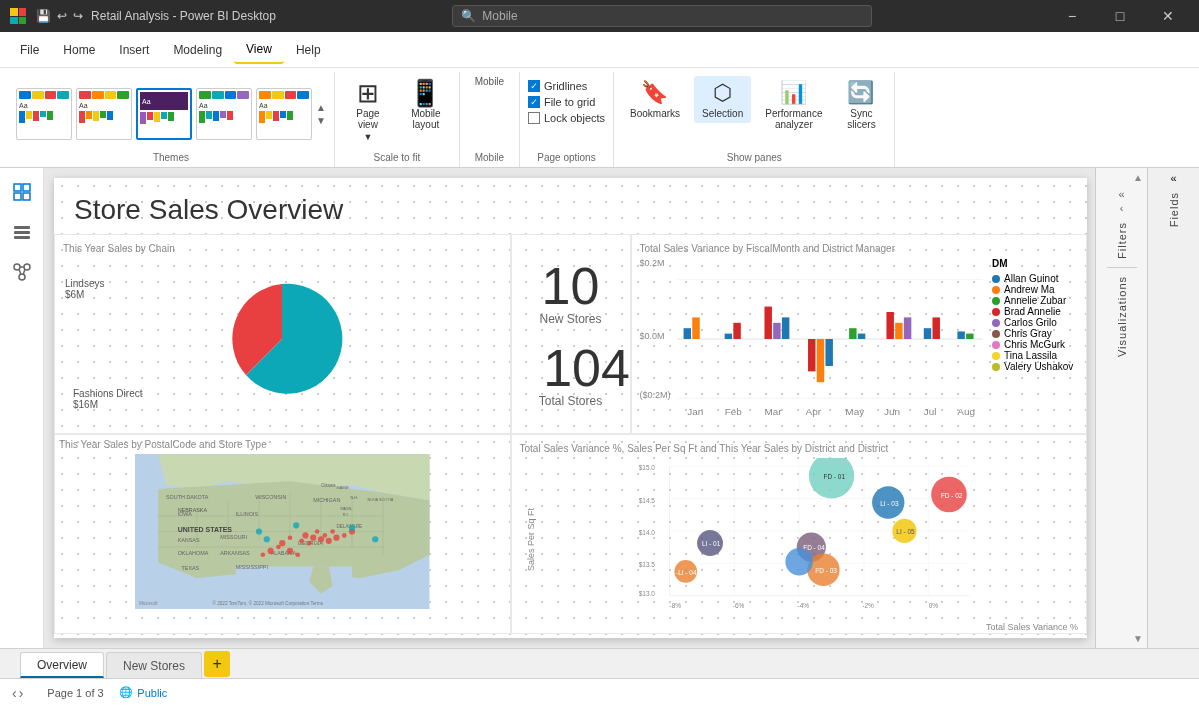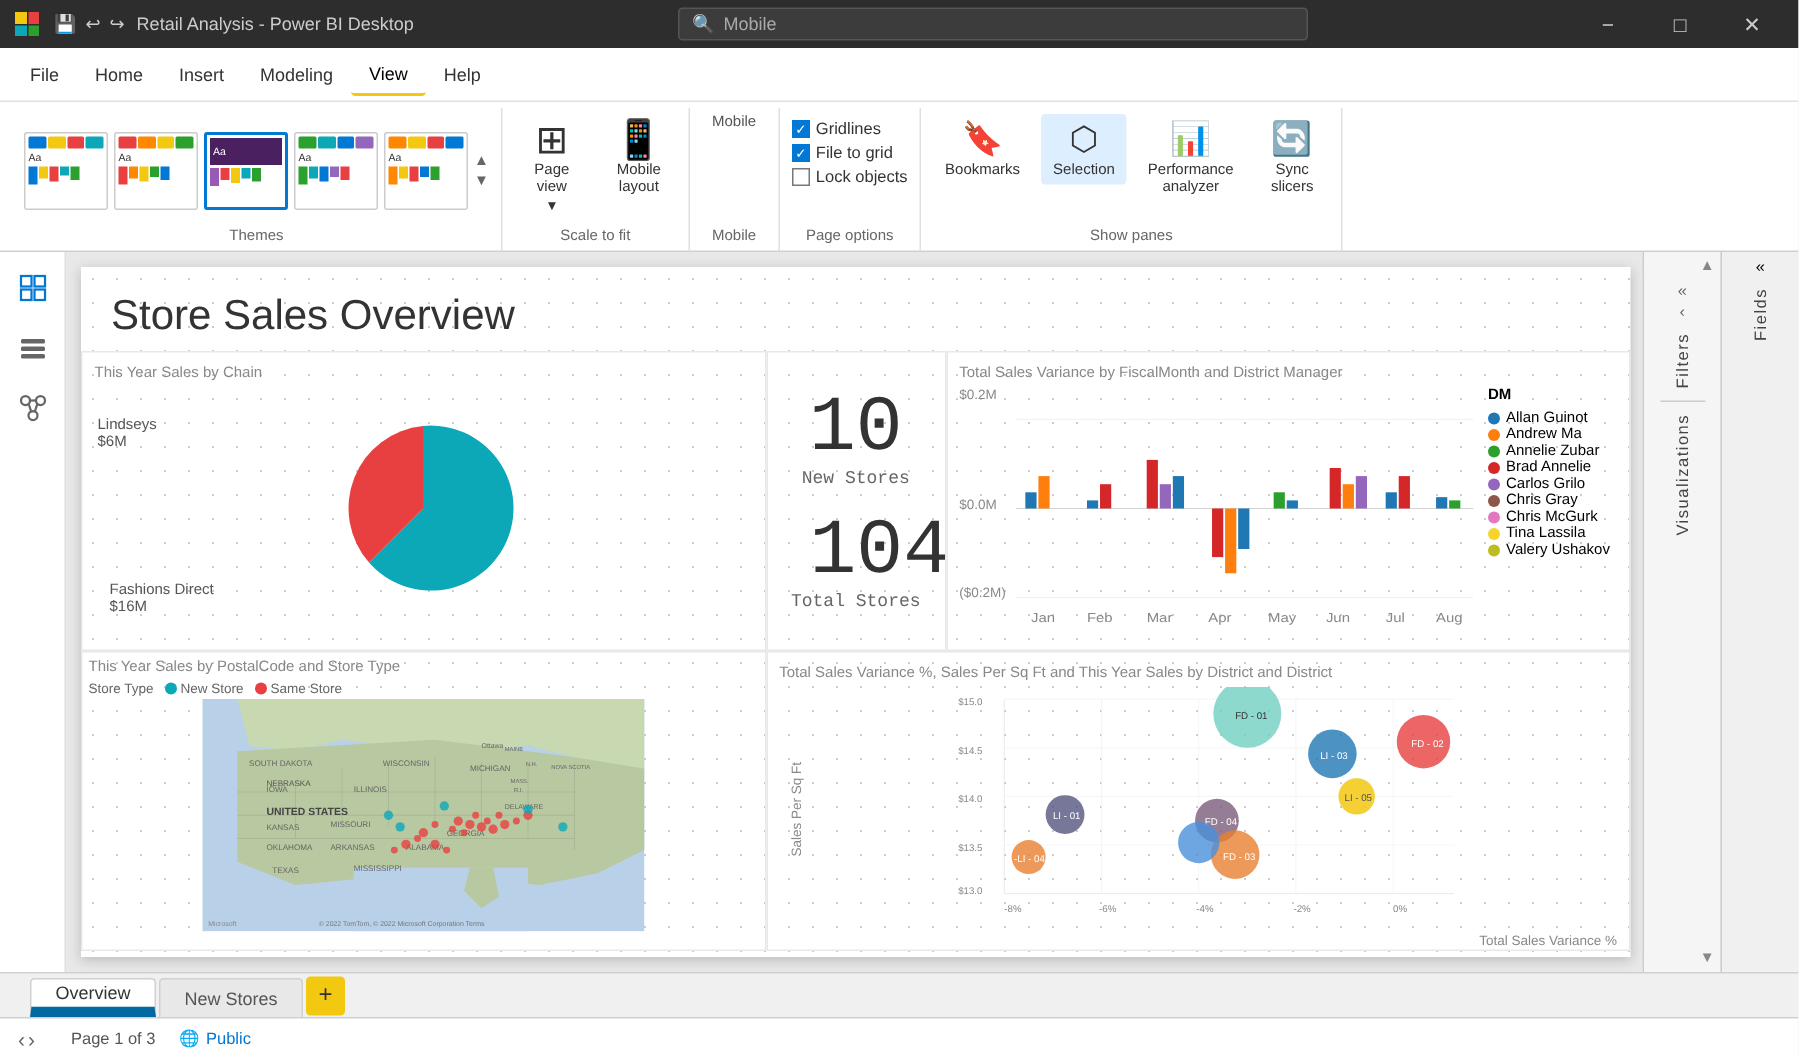--- a/index.html
+++ b/index.html
@@ -206,21 +206,21 @@
       cursor: pointer;
       border: 1px solid #d0d0d0;
       border-bottom: none;
       border-radius: 3px 3px 0 0;
       background: #e8e8e8;
       color: #555;
     }
     .tab.active {
       background: #fff;
       color: #333;
-      border-bottom: 7px solid #0369a1;
+      border-bottom: 2px solid #0369a1;
       font-weight: 500;
     }
     .tab-add {
       width: 26px;
       height: 26px;
       display: flex;
       align-items: center;
       justify-content: center;
       background: #f2c811;
       border-radius: 3px;
@@ -522,21 +522,21 @@
             <svg width="130" height="120" viewBox="0 0 130 120">
 
               <path d="M65,60 L65,5 A55,55 0 1,1 29,96 Z" fill="#0da8b8"></path>
 
               <path d="M65,60 L29,96 A55,55 0 0,1 65,5 Z" fill="#e84040"></path>
             </svg>
             <div style="position:absolute;bottom:10px;left:10px;font-size:10px;color:#555;">Fashions Direct<br>$16M</div>
           </div>
         </div>
 
-        <div class="report-panel" style="display:flex;flex-direction:column;justify-content:center;align-items:center;gap:4px;font-family:Liberation Mono, monospace;">
+        <div class="report-panel" style="display:flex;flex-direction:column;justify-content:center;align-items:center;gap:4px;">
           <div style="text-align:center;">
             <div style="font-size:52px;font-weight:200;color:#333;line-height:1;">10</div>
             <div style="font-size:12px;color:#666;">New Stores</div>
           </div>
           <div style="text-align:center;margin-top:12px;">
             <div style="font-size:52px;font-weight:200;color:#333;line-height:1;margin-left:32px;">104</div>
             <div style="font-size:12px;color:#666;">Total Stores</div>
           </div>
         </div>
 
@@ -631,31 +631,20 @@
               <div class="legend-item">
                   <div class="legend-dot" style="background:#bcbd22;"></div>
                   <span>Valery Ushakov</span>
                 </div>
             </div>
           </div>
         </div>
 
         <div class="report-panel" style="grid-column:1;grid-row:2;padding:4px;">
           <div class="panel-title">This Year Sales by PostalCode and Store Type</div>
-          <div style="font-size:9px;color:#666;margin-bottom:2px;display:flex;gap:8px;align-items:center;">
-            <span>Store Type</span>
-            <span style="display:flex;align-items:center;gap:2px;">
-                <span style="width:8px;height:8px;border-radius:50%;background:#0da8b8;display:inline-block;"></span>
-                <span>New Store</span>
-              </span>
-            <span style="display:flex;align-items:center;gap:2px;">
-                <span style="width:8px;height:8px;border-radius:50%;background:#e84040;display:inline-block;"></span>
-                <span>Same Store</span>
-              </span>
-          </div>
 
           <div style="width:100%;height:calc(100% - 35px);position:relative;overflow:hidden;">
             <svg width="100%" height="100%" viewBox="0 0 380 200">
 
               <rect width="380" height="200" fill="#b8d0e8"></rect>
 
               <path d="M30,0 L380,0 L380,60 L320,50 L280,40 L240,45 L200,35 L160,40 L120,35 L80,45 L40,40 Z" fill="#c8d8b0"></path>
 
               <path d="M30,45 L200,35 L320,50 L380,60 L380,130 L340,150 L290,160 L240,155 L180,160 L130,155 L80,160 L30,140 Z" fill="#b8c8a0"></path>
 

